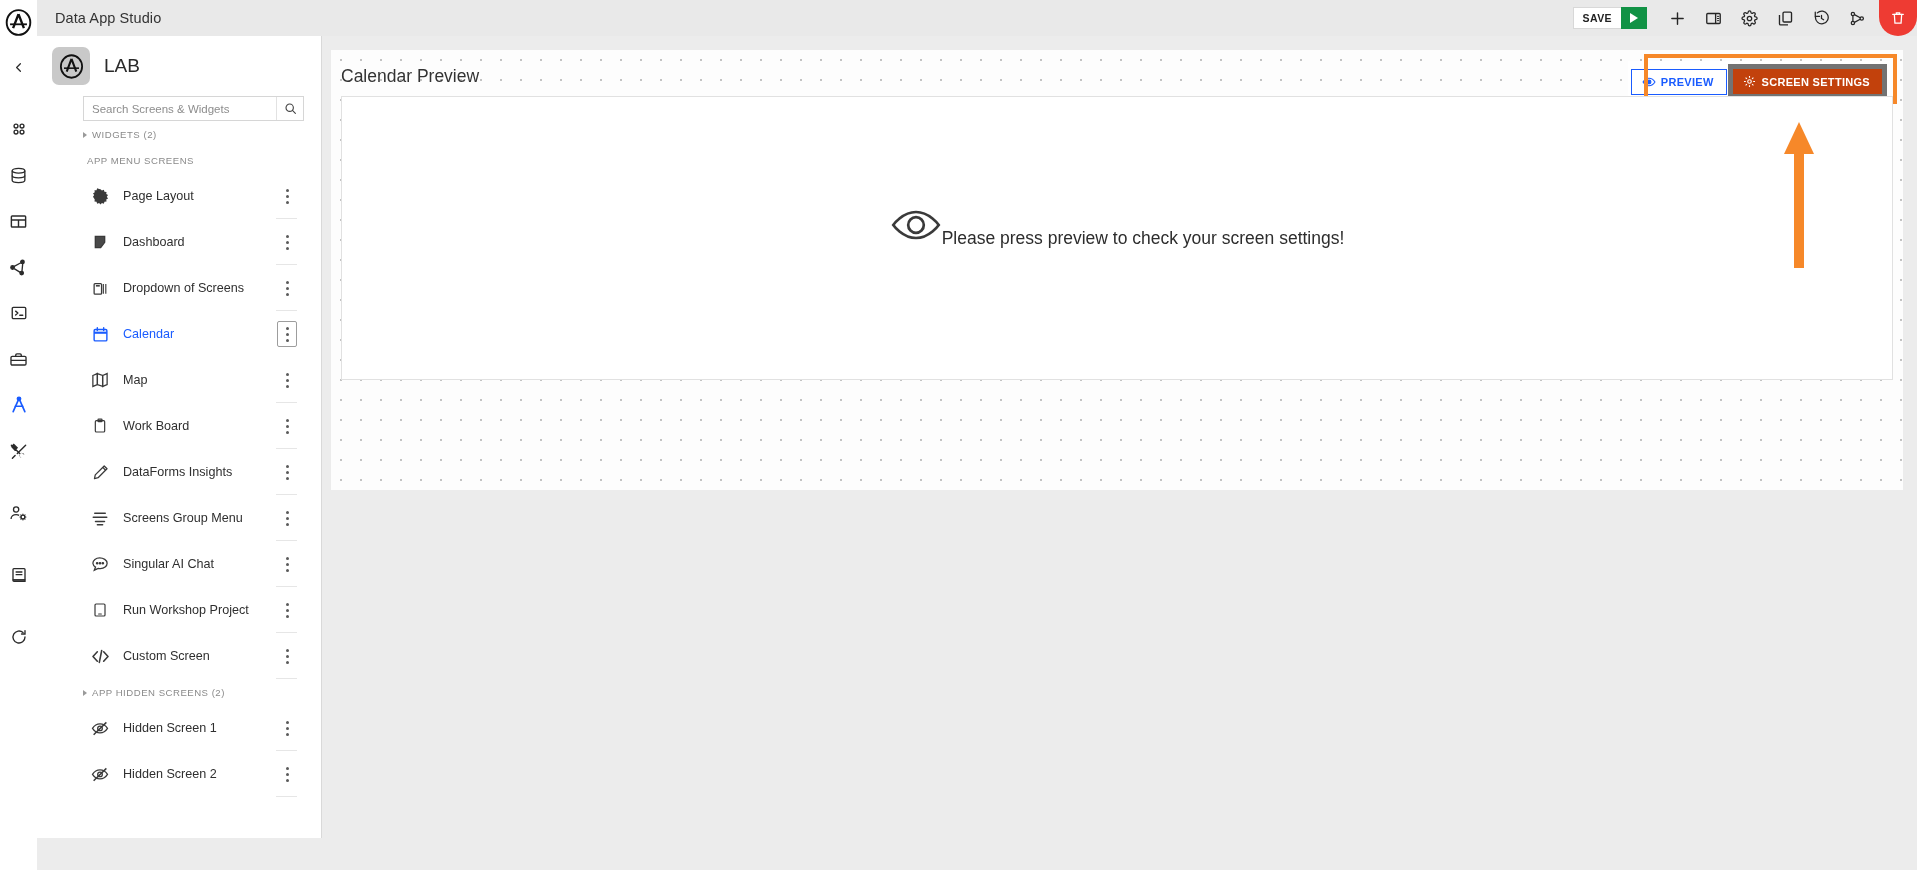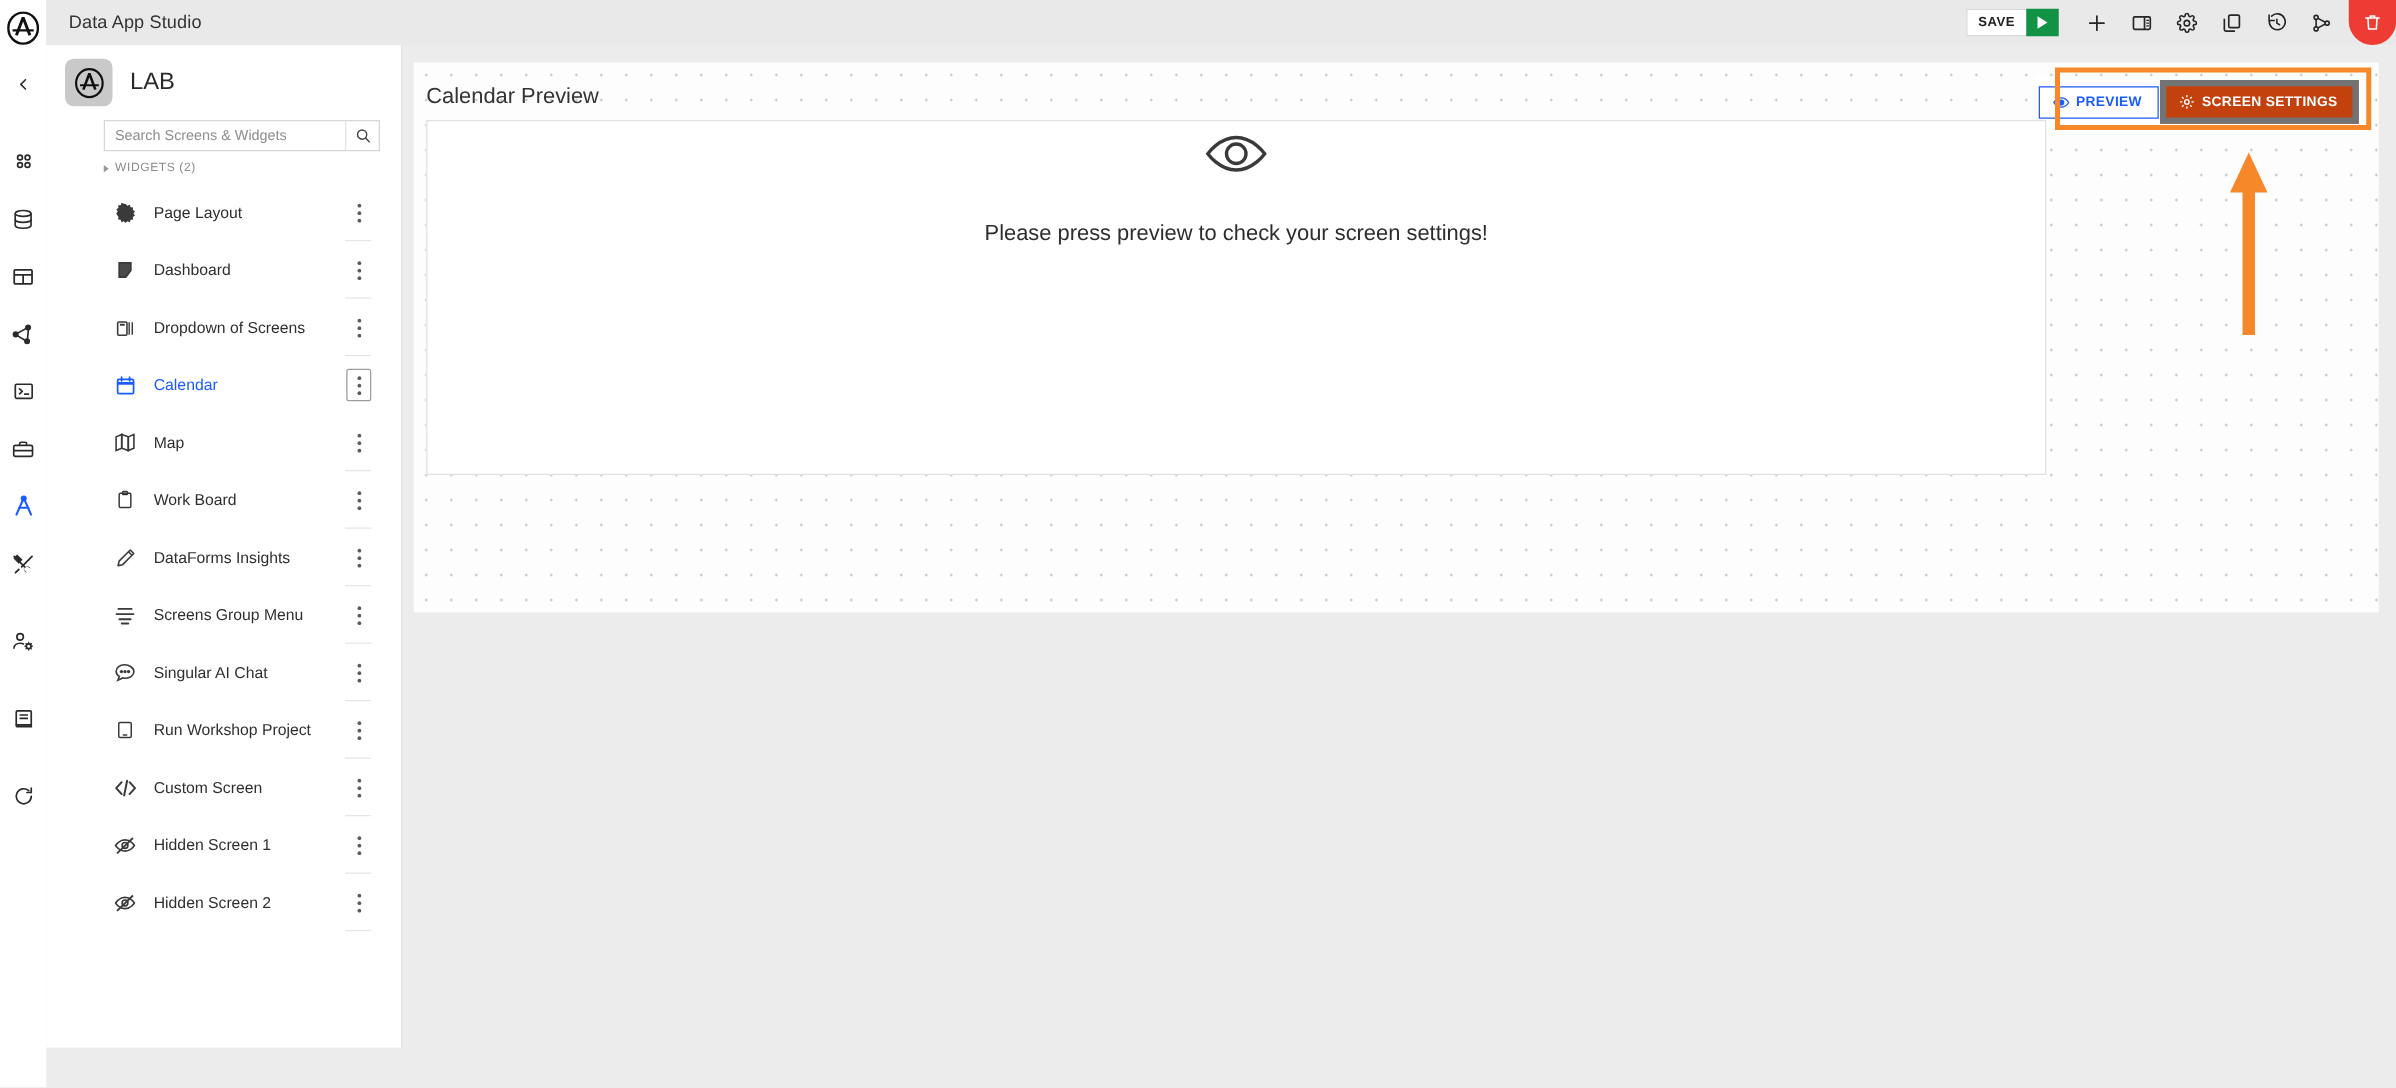--- a/index.html
+++ b/index.html
@@ -172,25 +172,25 @@
     background:
       radial-gradient(circle, #c3c3c3 0.8px, transparent 0.9px) 0 0/20px 20px,
       #fdfdfd;
   }
   .page-title {
     position: absolute; left: 10px; top: 16px;
     font-size: 17.5px; color: #333;
   }
   .white-card {
     position: absolute; left: 10px; top: 46px;
-    width: 1296px; height: 284px;
+    width: 1552px; height: 284px;
     background: #ffffff;
     border: 1px solid #e1e1e1;
-    display: flex; flex-direction: column;
-    align-items: center; justify-content: flex-start;
+    display: flex; flex-direction: row;
+    align-items: center; justify-content: center;
   }
   .eye-wrap { color: #3a3a3a; margin-bottom: 22px; }
   .empty-msg { font-size: 17.5px; color: #2d2d2d; }
 
   
   .btn-bar {
     position: absolute; right: 13px; top: 11px;
     display: flex; align-items: center; gap: 1px;
     background: #ffffff;
     padding: 3px;
@@ -402,20 +402,23 @@
             <path d="M15.6 15.6L21 21"></path>
         </svg>
       </div>
     </div>
 
     <div class="group-head">
       <span class="caret"></span>
       <span>WIDGETS (2)</span>
     </div>
 
+    <div class="group-head static">
+      <span>APP MENU SCREENS</span>
+    </div>
 
     <div class="nav-row">
       <span class="nav-ico">
         <svg width="17" height="17" viewBox="0 0 24 24" fill="currentColor">
           <path d="M12 1.6l2 2.1 2.7-1.1.9 2.8 2.9.2-.4 2.9 2.5 1.5-1.7 2.4 1.7 2.4-2.5 1.5.4 2.9-2.9.2-.9 2.8-2.7-1.1-2 2.1-2-2.1-2.7 1.1-.9-2.8-2.9-.2.4-2.9L1.4 12.4 3.1 10 1.4 7.6l2.5-1.5-.4-2.9 2.9-.2.9-2.8L10 1.3z"></path>
         </svg>
       </span>
       <span class="nav-label">Page Layout</span>
       <span class="dots">
           <i></i>
@@ -583,20 +586,24 @@
       </span>
       <span class="nav-label">Custom Screen</span>
       <span class="dots">
           <i></i>
           <i></i>
           <i></i>
         </span>
       <span class="row-sep"></span>
     </div>
 
+    <div class="group-head">
+      <span class="caret"></span>
+      <span>APP HIDDEN SCREENS (2)</span>
+    </div>
 
     <div class="nav-row">
       <span class="nav-ico">
         <svg width="18" height="18" viewBox="0 0 24 24" fill="none" stroke="currentColor" stroke-width="1.7">
           <path d="M2 12.5s3.8-6 10-6 10 6 10 6-3.8 6-10 6-10-6-10-6z"></path>
           <circle cx="12" cy="12.5" r="3.1"></circle>
           <path d="M3.5 21L20.5 4.5" stroke-width="2"></path>
         </svg>
       </span>
       <span class="nav-label">Hidden Screen 1</span>

